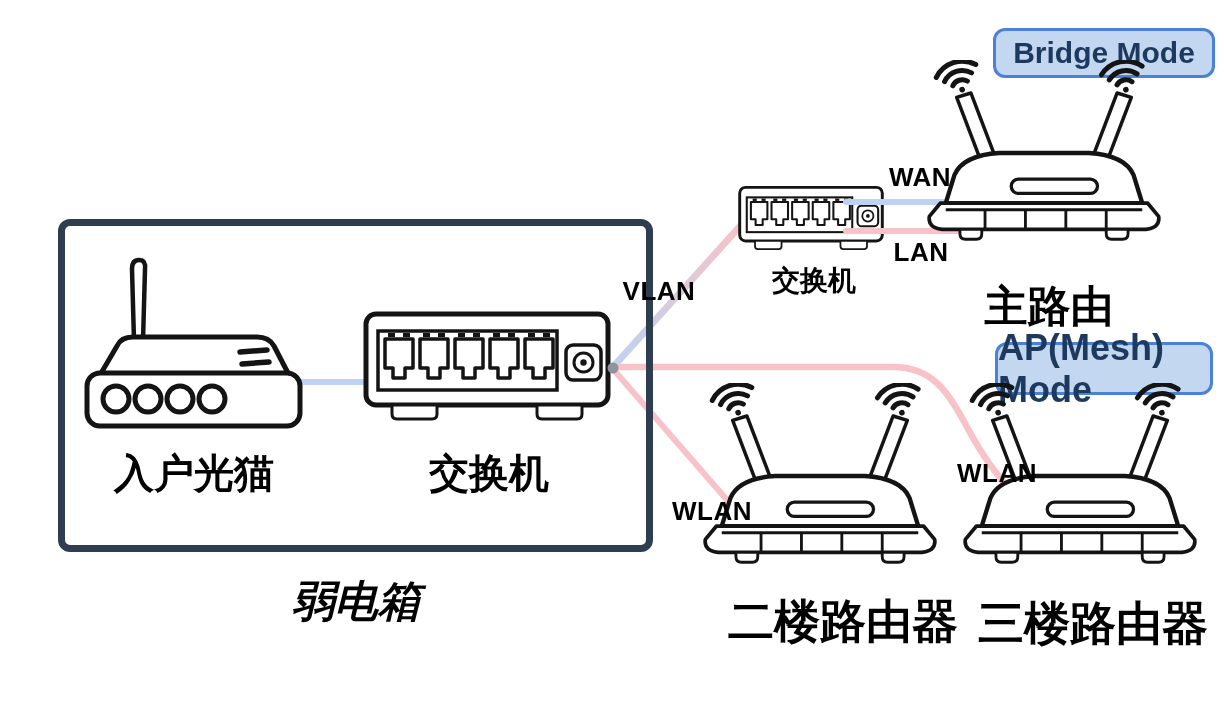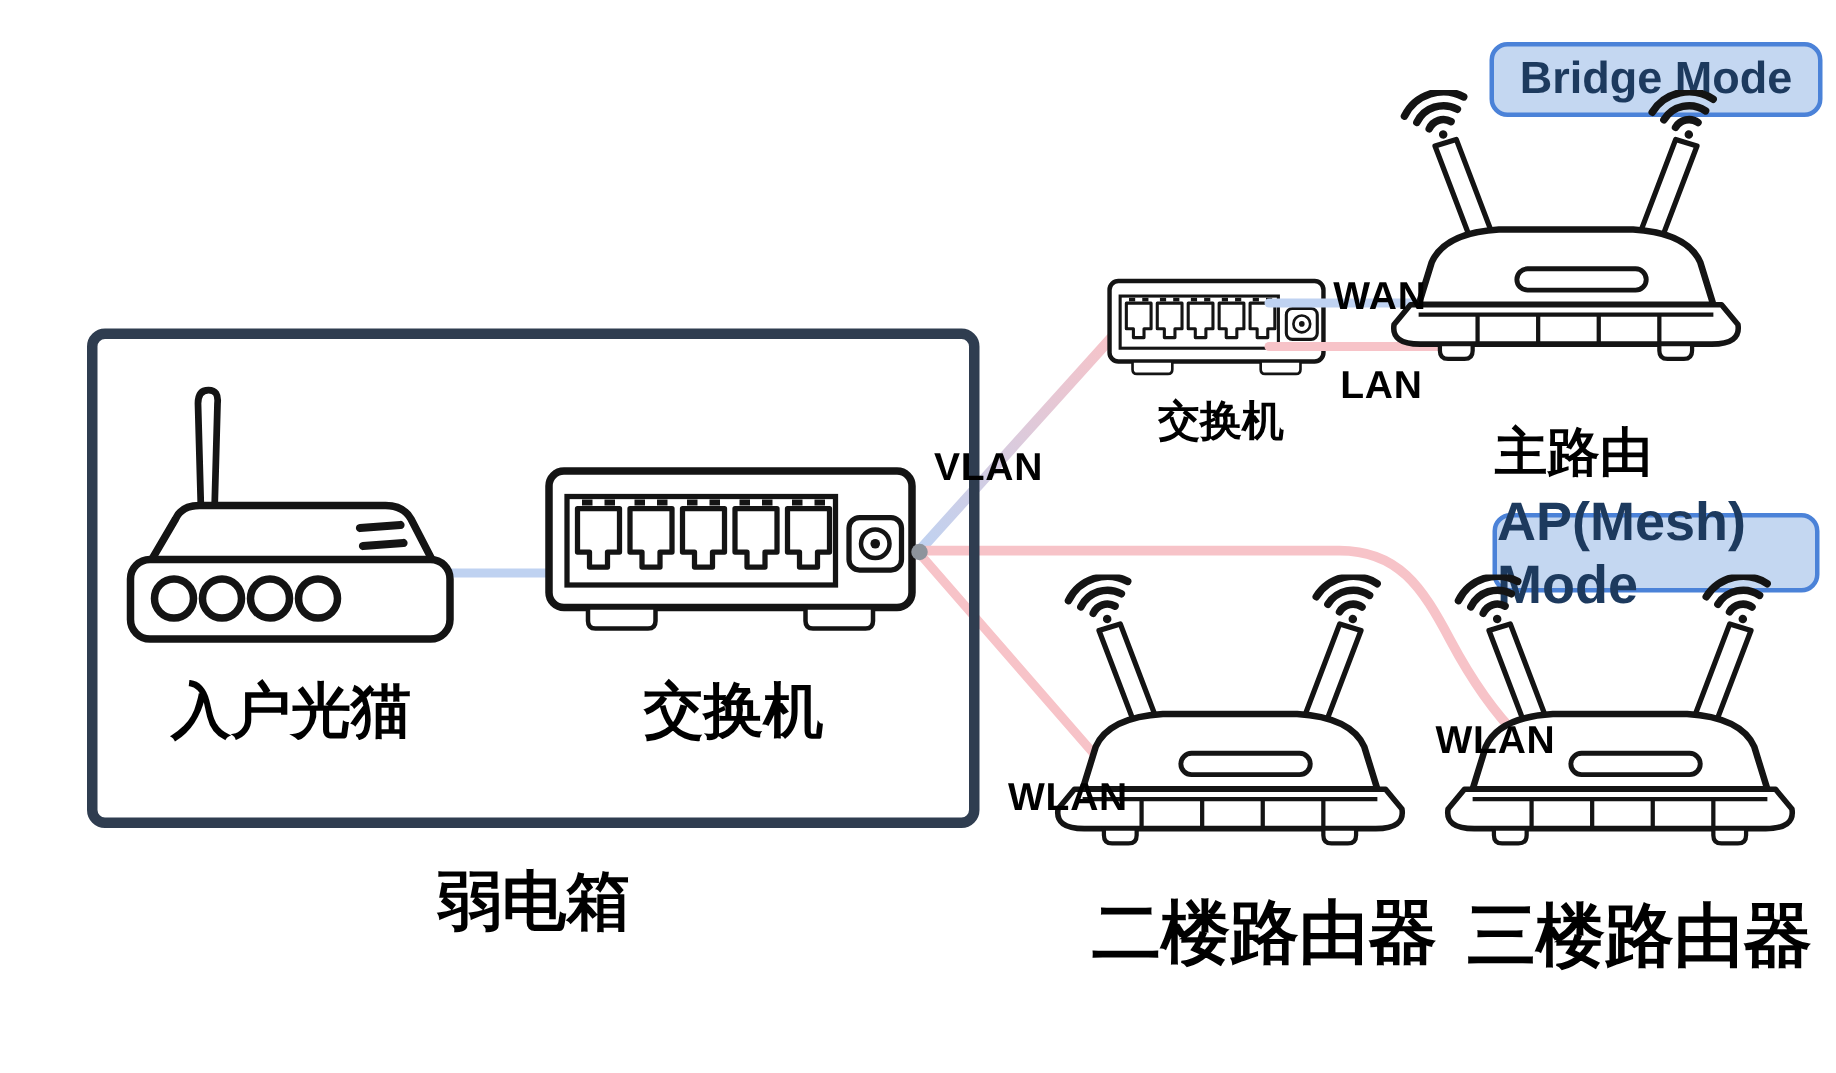--- a/index.html
+++ b/index.html
@@ -6,25 +6,25 @@
   html,body { width:1224px; height:715px; background:#ffffff; overflow:hidden;
               font-family:"Liberation Sans","DejaVu Sans",sans-serif; }
   .canvas { position:absolute; left:0; top:0; width:1224px; height:715px; }
   .layer  { position:absolute; left:0; top:0; pointer-events:none; }
   .weak-box { position:absolute; left:58px; top:219px; width:595px; height:333px;
               border:7px solid var(--box-border,#2f3d50); border-radius:12px; background:transparent; }
   .device { position:absolute; }
   .lbl { position:absolute; font-weight:bold; color:#000; white-space:nowrap;
          transform:translateX(-50%); line-height:1.1; }
   .cn40 { font-size:40px;font-family:Liberation Serif, serif; }
-  .cn42 { font-size:35px; }
-  .cn43 { font-size:43px; }
+  .cn42 { font-size:43px; }
+  .cn43 { font-size:43px;font-style:italic; }
   .cn46 { font-size:46px; }
   .cn28 { font-size:28px; }
-  .en26 { font-size:26px; letter-spacing:0.5px;margin-top:20px; }
+  .en26 { font-size:26px; letter-spacing:0.5px; }
   .badge { position:absolute; background:var(--badge-fill,#c4d7f1);
            border:3px solid var(--badge-border,#4b82d8); border-radius:12px;
            display:flex; align-items:center; justify-content:center;
            color:var(--badge-text,#1d3a5e); font-weight:bold; }
   .badge.bridge { left:993px; top:28px; width:222px; height:50px; font-size:30px;align-items:center; }
   .badge.mesh   { left:995px; top:342px; width:218px; height:53px; font-size:36px; }
   svg.defs { position:absolute; width:0; height:0; }
 </style>
 </head>
 <body>
@@ -149,17 +149,17 @@
   <div class="lbl cn40" style="left:194px;top:452px">入户光猫</div>
   <div class="lbl cn40" style="left:489px;top:452px">交换机</div>
   <div class="lbl cn43" style="left:356px;top:578px">弱电箱</div>
   <div class="lbl cn28" style="left:814px;top:266px">交换机</div>
   <div class="lbl cn42" style="left:1049px;top:283px">主路由</div>
   <div class="lbl cn46" style="left:843px;top:596px">二楼路由器</div>
   <div class="lbl cn46" style="left:1093px;top:598px">三楼路由器</div>
 
   <div class="lbl en26" style="left:659px;top:277px">VLAN</div>
   <div class="lbl en26" style="left:920px;top:163px">WAN</div>
-  <div class="lbl en26" style="left:921px;top:222px">LAN</div>
+  <div class="lbl en26" style="left:921px;top:238px">LAN</div>
   <div class="lbl en26" style="left:712px;top:497px">WLAN</div>
   <div class="lbl en26" style="left:997px;top:459px">WLAN</div>
 
 </div>
 
 </body></html>

